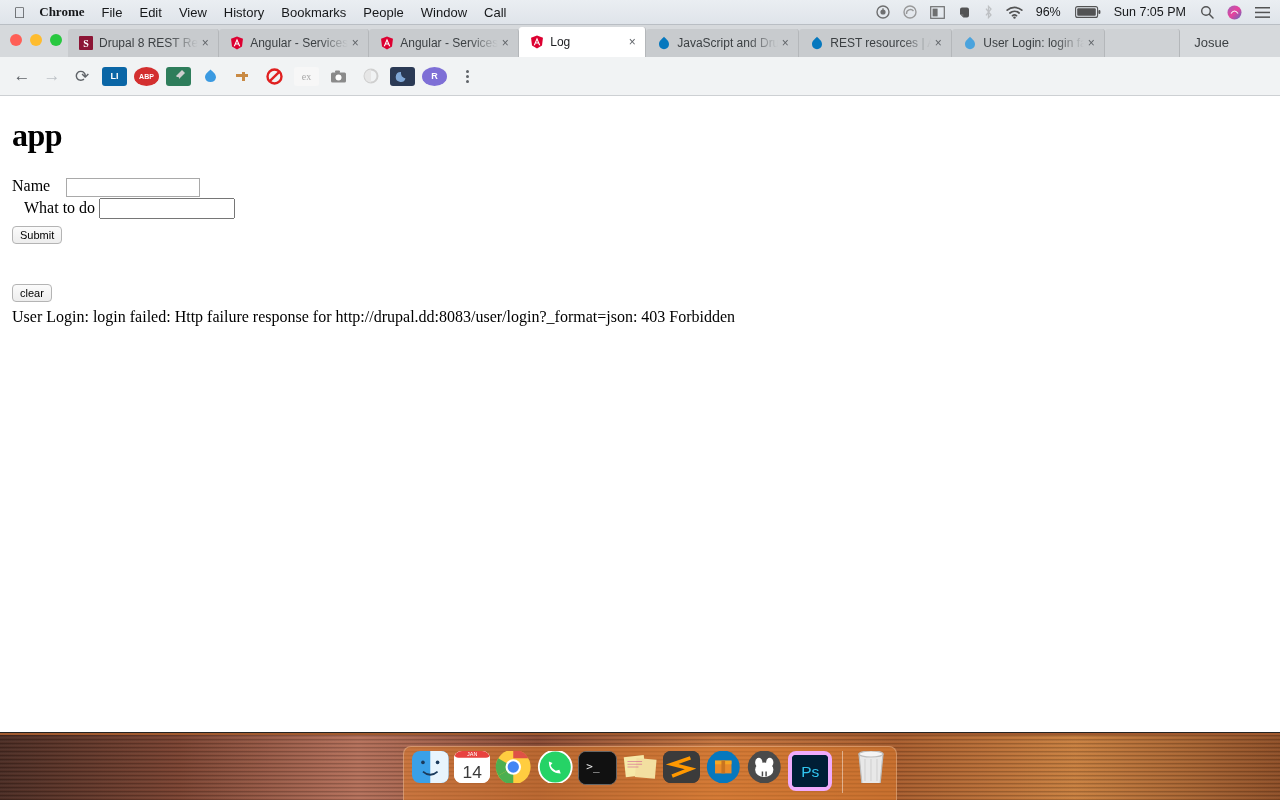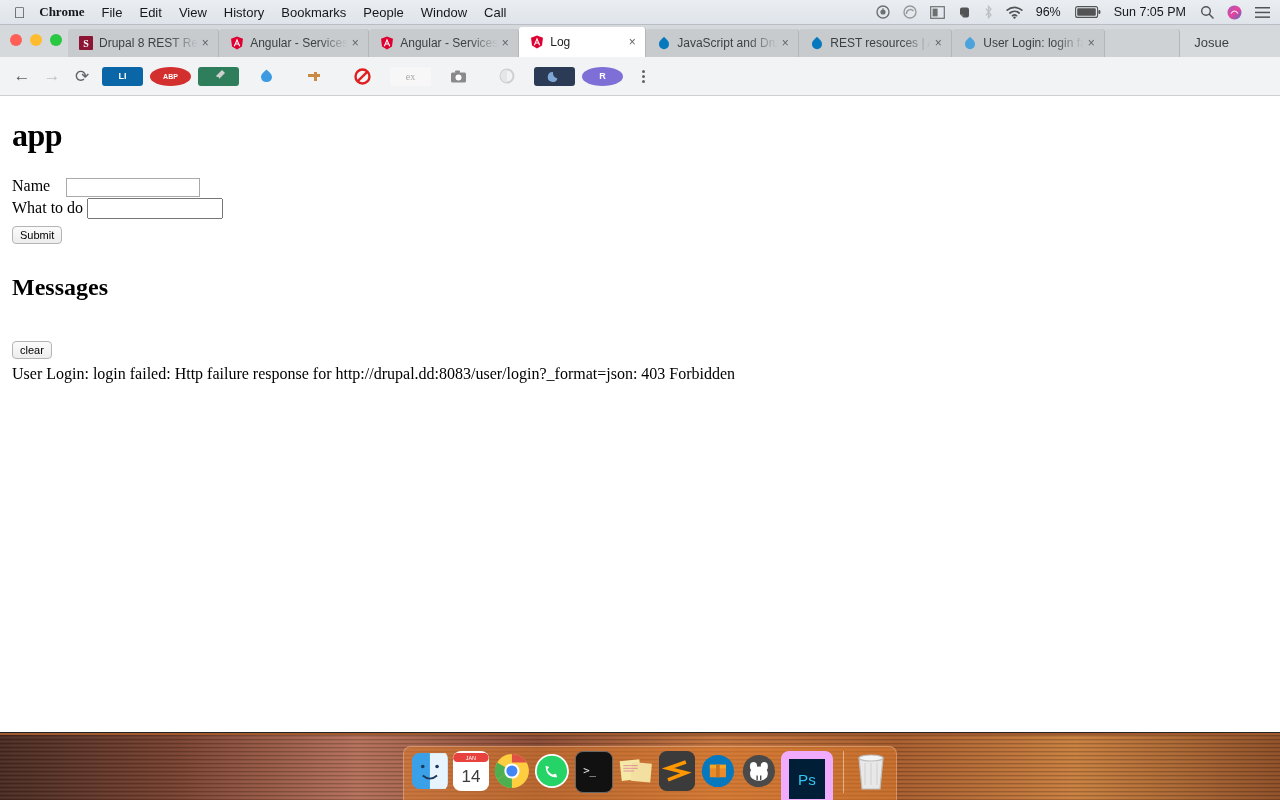--- a/index.html
+++ b/index.html
@@ -76,40 +76,40 @@
   .navbtn.dim{color:#bdc1c6;}
   #omnibox{
     flex:1 1 auto;height:26px;background:#fff;border:1px solid #dadce0;border-radius:2px;
     display:flex;align-items:center;padding:0 8px;margin:0 6px 0 8px;font-size:13.5px;color:#202124;
   }
   #omnibox .infoic{margin-right:8px;color:#5f6368;font-size:12px;display:flex;align-items:center;}
   #omnibox .host{color:#202124;}
   #omnibox .rest{color:#5f6368;}
   #omnibox .star{margin-left:auto;color:#5f6368;font-size:14px;}
   #exticons{display:flex;align-items:center;gap:7px;padding-left:4px;}
-  .ext{width:41px;height:19px;display:flex;align-items:center;justify-content:center;font-size:9px;border-radius:3px;color:#fff;font-weight:bold;overflow:hidden;}
+  .ext{width:25px;height:19px;display:flex;align-items:center;justify-content:center;font-size:9px;border-radius:3px;color:#fff;font-weight:bold;overflow:hidden;}
   .kebab{width:18px;display:flex;flex-direction:column;align-items:center;gap:2px;margin-left:4px;}
   .kebab i{width:3px;height:3px;background:#5f6368;border-radius:50%;display:block;}
   
   #viewport{
     height:300px;background:#fff;overflow:hidden;
     font-family:"Liberation Serif","DejaVu Serif",serif;
     color:#000;padding:0 12px;
   }
   #viewport h1{font-size:32px;margin:21px 0 0 0;font-weight:bold;letter-spacing:-0.5px;}
   #viewport h3{font-size:14.5px;margin:26px 0 0 0;font-weight:bold;}
   .formrow{margin-top:22px;font-size:16px;line-height:20px;}
   .formrow label{margin-right:12px;}
   .formrow input{
     font-family:"Liberation Sans",sans-serif;font-size:12px;
     height:15px;border:1px solid #a9a9a9;background:#fff;padding:1px 2px;vertical-align:middle;
   }
   #nameInput{width:128px;}
   #todoInput{width:128px;}
-  .formrow2{margin-top:1px;font-size:16px;line-height:20px;}
+  .formrow2{margin-top:1px;font-size:16px;line-height:20px;margin-left:12px;}
   .btn{
     font-family:"Liberation Sans",sans-serif;font-size:11px;
     background:linear-gradient(180deg,#fbfbfb,#ededed);
     border:1px solid #b4b4b4;border-radius:4px;padding:2px 7px;color:#000;
   }
   #submitWrap{margin-top:6px;}
   #viewport h2{font-size:24px;margin:30px 0 0 0;font-weight:bold;}
   #clearWrap{margin-top:39px;}
   #msgline{font-size:16px;margin-top:5px;line-height:20px;}
   
@@ -172,21 +172,21 @@
   
   #dock{
     position:absolute;left:403px;top:746px;width:476px;height:54px;
     background:rgba(224,126,45,0.55);
     border:1px solid rgba(255,255,255,0.25);
     border-bottom:none;
     border-radius:8px 8px 0 0;
     display:flex;align-items:flex-start;padding:4px 8px 0 8px;gap:5px;
     z-index:45;
   }
-  .dkitem{width:40px;height:40px;border-radius:8px;display:flex;align-items:center;justify-content:center;font-size:10px;color:#fff;position:relative;overflow:hidden;}
+  .dkitem{width:40px;height:32px;border-radius:8px;display:flex;align-items:center;justify-content:center;font-size:10px;color:#fff;position:relative;overflow:hidden;}
   .dksep{width:1px;height:42px;background:rgba(255,255,255,0.45);margin:0 5px;}
 </style>
 </head>
 <body>
 
 <div id="desktop">
   <div class="ripples"></div>
 </div>
 
 <div id="macbar">
@@ -444,21 +444,20 @@
       <input id="nameInput" type="text" value="" style="">
     </div>
     <div class="formrow2">
       <label>What to do</label>
       <input id="todoInput" type="text" value="" style="">
     </div>
     <div id="submitWrap">
       <button class="btn">Submit</button>
     </div>
 
-    <h2>Messages</h2>
     <div id="clearWrap">
       <button class="btn">clear</button>
     </div>
     <div id="msgline">User Login: login failed: Http failure response for http://drupal.dd:8083/user/login?_format=json: 403 Forbidden</div>
   </div>
 </div>
 
 <div id="devtools">
 
   <div id="dt-tabs">
@@ -672,21 +671,21 @@
     <svg width="40" height="40" viewBox="0 0 40 40">
         <circle cx="20" cy="20" r="18" fill="#4a4a4a"></circle>
         <ellipse cx="20" cy="23" rx="10" ry="8" fill="#fff"></ellipse>
         <ellipse cx="14" cy="15" rx="4" ry="5" fill="#fff"></ellipse>
         <ellipse cx="26" cy="15" rx="4" ry="5" fill="#fff"></ellipse>
         <path d="M18 30 v-5 M22 30 v-5" stroke="#4a4a4a" stroke-width="1.6"></path>
       </svg>
 
   </div>
 
-  <div class="dkitem" style="background:#001e36;border:8px solid #f0abfc">
+  <div class="dkitem" style="background:#001e36;border:4px solid #f0abfc">
     <svg width="40" height="40" viewBox="0 0 40 40">
         <rect width="40" height="40" rx="4" fill="#001e36"></rect>
         <text x="20" y="27" font-size="17" fill="#31c5f0" text-anchor="middle" font-family="Liberation Sans, sans-serif">Ps</text>
       </svg>
 
   </div>
 
   <div class="dksep"></div>
 
   <div class="dkitem" style="background:transparent;width:38px">

